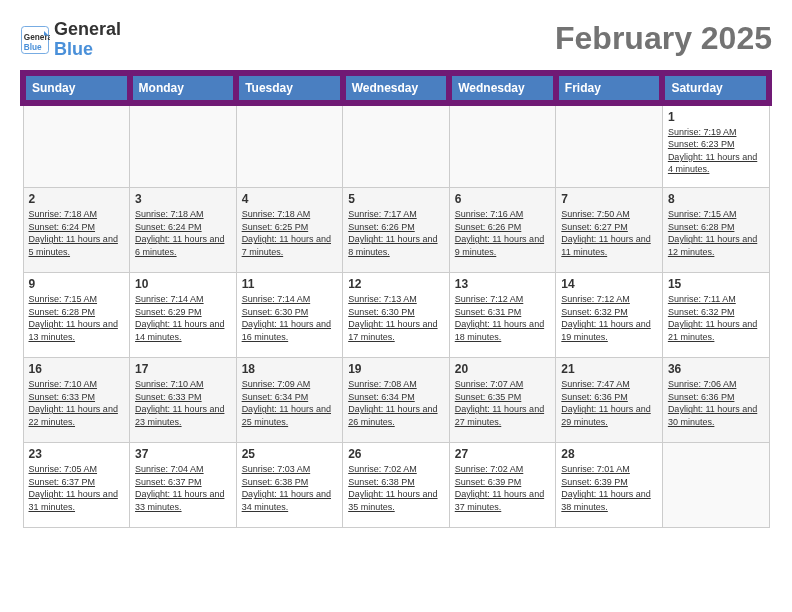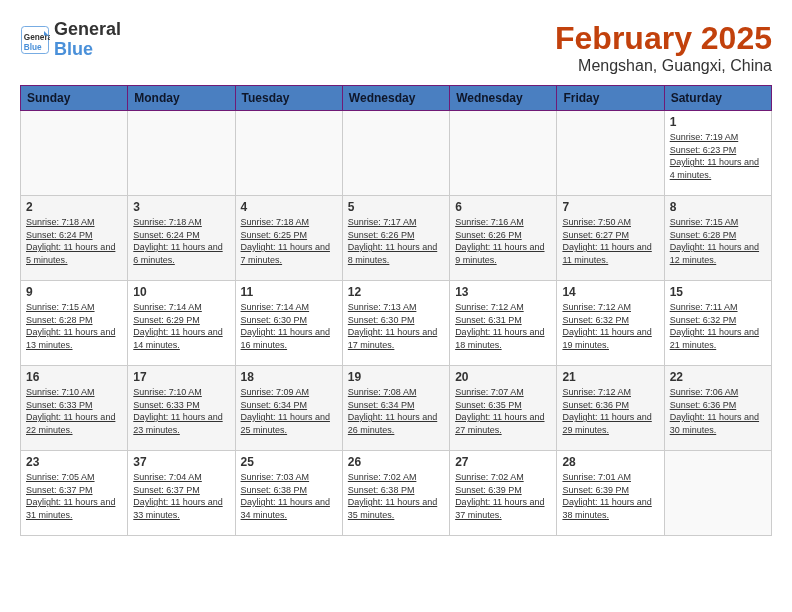--- a/index.html
+++ b/index.html
@@ -24,39 +24,39 @@
       width: 30px;
       height: 30px;
       margin-right: 4px;
     }
     .title-block {
       text-align: right;
     }
     .month-title {
       font-size: 32px;
       font-weight: bold;
-      color: #c2410c;
+      color: #737373;
     }
     .location {
       font-size: 16px;
       color: #333;
     }
     table {
       width: 100%;
       border-collapse: collapse;
       table-layout: fixed;
     }
     thead th {
       background: #4a7fc1;
-      color: #0f172a;
+      color: #ffffff;
       font-size: 12px;
       font-weight: bold;
       padding: 5px 6px;
       text-align: left;
-      border: 1px solid #701a75;
+      border: 6px solid #701a75;
     }
     tbody td {
       vertical-align: top;
       border: 1px solid #ccc;
       padding: 4px 5px;
       font-size: 9.5px;
       color: #333;
       height: 85px;
       width: 14.28%;
     }
@@ -93,21 +93,20 @@
       <text x="5" y="33" font-size="11" font-weight="bold" fill="#4a90d9">Blue</text>
       <polygon points="32,8 38,14 32,14" fill="#4a90d9"></polygon>
     </svg>
     <div>
       <div style="font-size:18px;font-weight:bold;color:#333;line-height:1.1;">General</div>
       <div style="font-size:18px;font-weight:bold;color:#4a90d9;line-height:1.1;">Blue</div>
     </div>
   </div>
   <div class="title-block">
     <div class="month-title">February 2025</div>
-    <div class="location">Mengshan, Guangxi, China</div>
   </div>
 </div>
 
 <table>
   <thead>
     <tr>
     <th>Sunday</th>
         <th>Monday</th>
         <th>Tuesday</th>
         <th>Wednesday</th>
@@ -265,27 +264,27 @@
         </td>
         <td>
           <span class="day-num">20</span>
           <div class="day-info">Sunrise: 7:07 AM
 Sunset: 6:35 PM
 Daylight: 11 hours
 and 27 minutes.</div>
         </td>
         <td>
           <span class="day-num">21</span>
-          <div class="day-info">Sunrise: 7:12 AM
+          <div class="day-info">Sunrise: 7:47 AM
 Sunset: 6:36 PM
 Daylight: 11 hours
 and 29 minutes.</div>
         </td>
         <td>
-          <span class="day-num">22</span>
+          <span class="day-num">36</span>
           <div class="day-info">Sunrise: 7:06 AM
 Sunset: 6:36 PM
 Daylight: 11 hours
 and 30 minutes.</div>
         </td>
       </tr>
       <tr>
         <td>
           <span class="day-num">23</span>
           <div class="day-info">Sunrise: 7:05 AM

